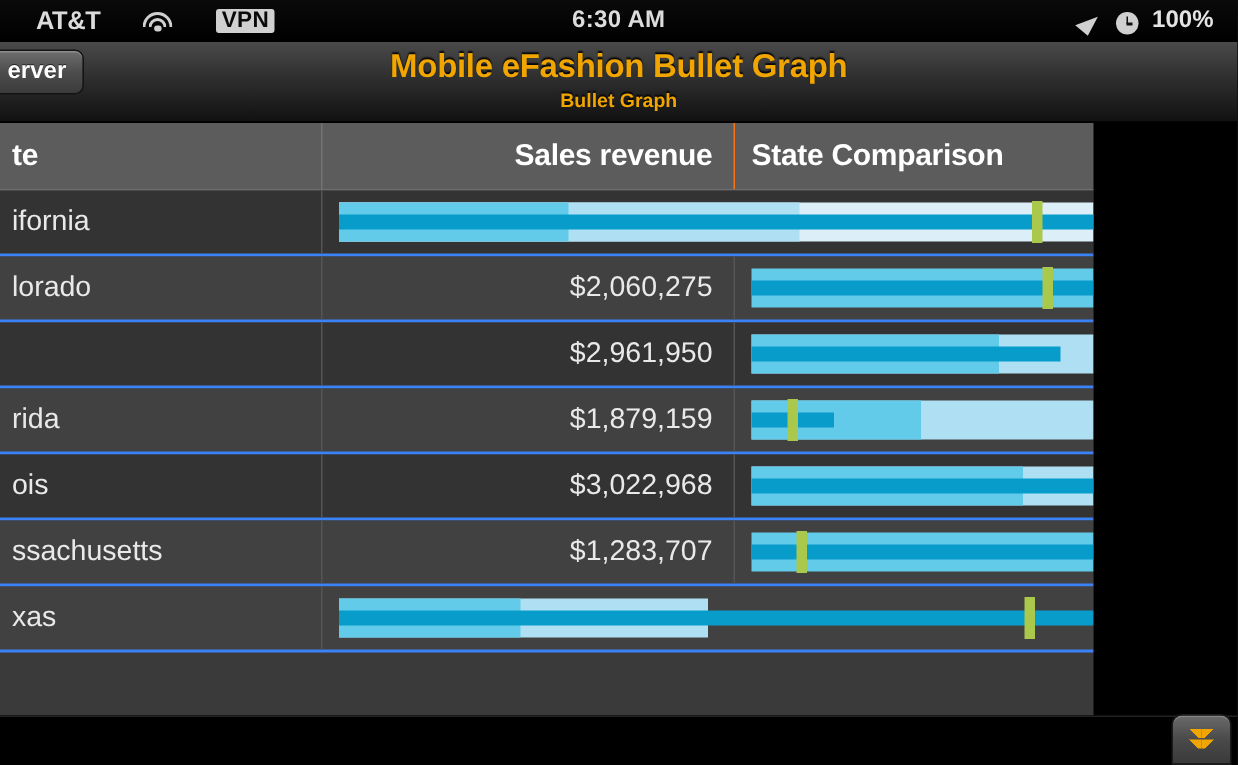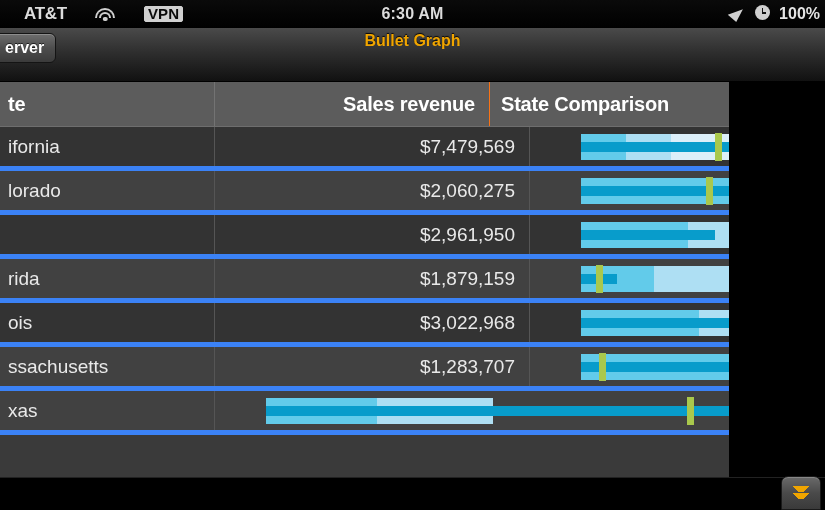--- a/index.html
+++ b/index.html
@@ -22,21 +22,21 @@
   .wifi-icon .dot{ width:4.5px; height:4.5px; border-radius:50%; background:#d0d0d0; border:none; top:10px; }
   .vpn-badge{
     font-size:15px; font-weight:bold; color:#0a0a0a; background:#d0d0d0;
     border:1.5px solid #d0d0d0; border-radius:2px; padding:0 3px; line-height:14px;
     letter-spacing:0.2px;
   }
   .sb-center{
     position:absolute; left:0; right:0; text-align:center;
     font-size:16px; font-weight:bold; color:#dcdcdc; letter-spacing:0.2px;
   }
-  .sb-right{ position:absolute; right:5px; display:flex; align-items:flex-start; gap:9px; }
+  .sb-right{ position:absolute; right:16px; display:flex; align-items:flex-end; gap:9px; }
   .loc-arrow{ width:16px; height:16px; position:relative; }
   .loc-arrow:before{
     content:""; position:absolute; left:1px; top:1px;
     border-left:8px solid transparent; border-right:3px solid transparent;
     border-bottom:14px solid #d0d0d0; transform:rotate(40deg);
   }
   .alarm-icon{ width:15px; height:15px; border-radius:50%; background:#d0d0d0; position:relative; }
   .alarm-icon:before{ content:""; position:absolute; left:6.5px; top:3px; width:1.6px; height:5px; background:#111; }
   .alarm-icon:after{ content:""; position:absolute; left:7px; top:7px; width:4px; height:1.6px; background:#111; }
   .sb-batt{ font-size:16px; font-weight:bold; color:#e4e4e4; }
@@ -55,38 +55,38 @@
     border:1px solid #141414; border-radius:6px;
     box-shadow:inset 0 1px 0 rgba(255,255,255,.22);
     text-shadow:0 -1px 0 rgba(0,0,0,.65);
   }
   .title-wrap{
     position:absolute; left:0; right:0; top:3px; text-align:center;
     color:#F0A500;
   }
   .nav-title{ font-size:22px; font-weight:bold; line-height:26px;
     text-shadow:0 -1px 1px rgba(0,0,0,.9); letter-spacing:-.2px; }
-  .nav-sub{ font-size:16px; font-weight:bold; line-height:20px;
+  .nav-sub{ font-size:13px; font-weight:bold; line-height:20px;
     text-shadow:0 -1px 1px rgba(0,0,0,.9); }
 
   
   .table-area{ width:729px; height:395px; background:#3a3a3a; position:relative; overflow:hidden; }
   .thead{
     display:flex; height:45px; background:#5c5c5c;
     border-bottom:1px solid #6e6e6e;
   }
   .th{
     display:flex; align-items:center; color:#ffffff;
     font-size:20px; font-weight:bold; letter-spacing:-.2px;
   }
   .col-state{ width:215px; flex:0 0 215px; padding-left:8px; border-right:1px solid #737373; }
   .col-rev{ width:275px; flex:0 0 275px; padding-right:14px; justify-content:flex-end; border-right:1px solid #f97316; }
   .col-cmp{ flex:1 1 auto; padding-left:11px; }
 
-  .trow{ display:flex; height:44px; border-bottom:5px solid #3b82f6;gap:40px; }
+  .trow{ display:flex; height:44px; border-bottom:2px solid #3b82f6; }
   .trow.odd { background:#333333; }
   .trow.even{ background:#414141; }
   .td{ display:flex; align-items:center; font-size:19px; color:#e9e9e9; }
   .td.col-state{ border-right:1px solid #555; }
   .td.col-rev{ border-right:1px solid #555; justify-content:flex-end; }
   .td.col-cmp{ padding-left:0; padding-right:0; }
 
   
   .bullet{
     position:relative; width:100%; height:26px; margin-left:11px; margin-right:0;
@@ -139,34 +139,34 @@
   <div class="sb-right">
     <span class="loc-arrow"></span>
     <span class="alarm-icon"></span>
     <span class="sb-batt">100%</span>
   </div>
 </div>
 
 <div class="navbar">
   <div class="srv-btn">erver</div>
   <div class="title-wrap">
+    <div class="nav-title">Mobile eFashion Bullet Graph</div>
     <div class="nav-sub">Bullet Graph</div>
   </div>
 </div>
 
 <div class="table-area">
   <div class="thead">
     <div class="th col-state">te</div>
     <div class="th col-rev">Sales revenue</div>
     <div class="th col-cmp">State Comparison</div>
   </div>
   <div id="tbody">
       <div class="trow odd">
         <div class="td col-state">ifornia</div>
-        <div class="td col-rev">$7,479,569</div>
         <div class="td col-cmp">
           <div class="bullet">
             <div class="band b3" style="left: 0px; width: 100%;"></div>
             <div class="band b2" style="left: 0px; width: 61%;"></div>
             <div class="band b1" style="left: 0px; width: 30.5%;"></div>
             <div class="valbar" style="left: 0px; width: 100%; background: rgb(8, 156, 203);"></div>
             <div class="marker" style="left: calc(92.5% - 3px); background: rgb(169, 200, 76);"></div>
           </div>
         </div>
       </div>

